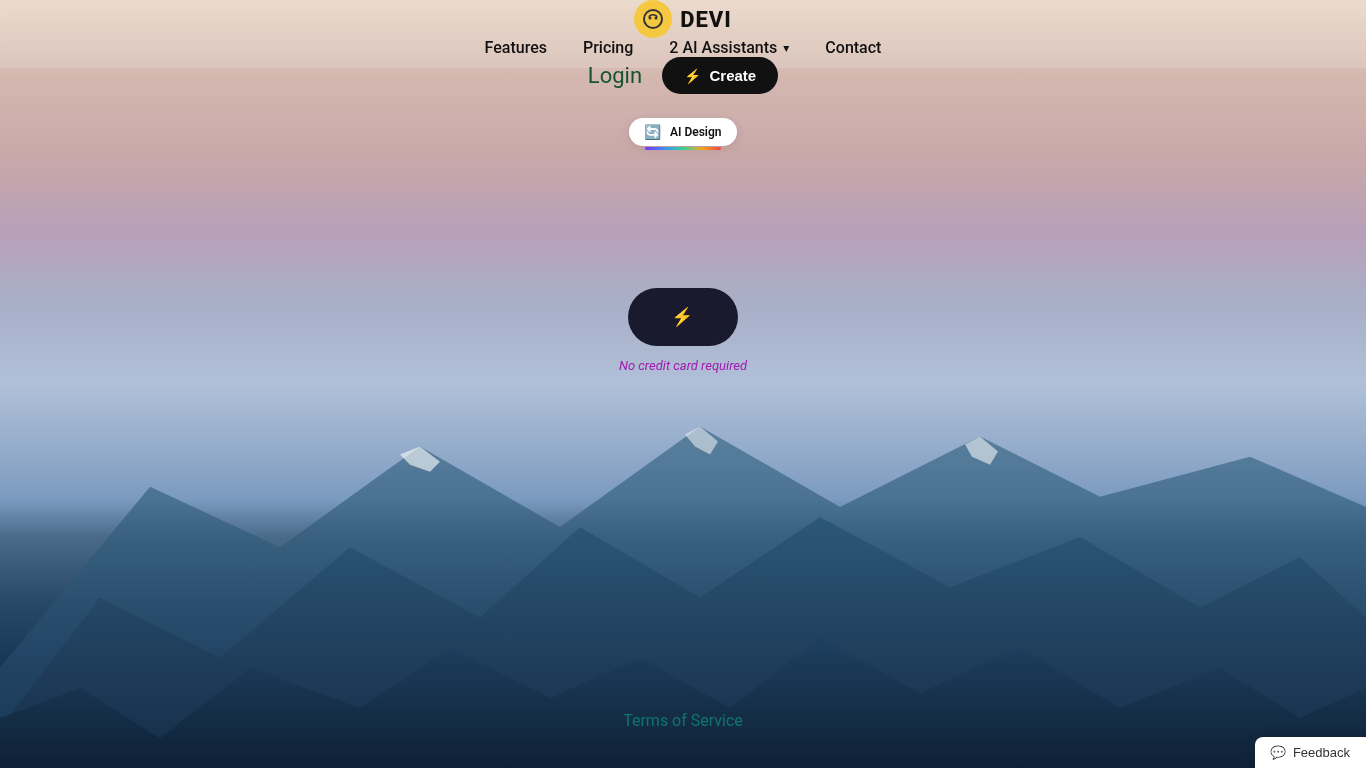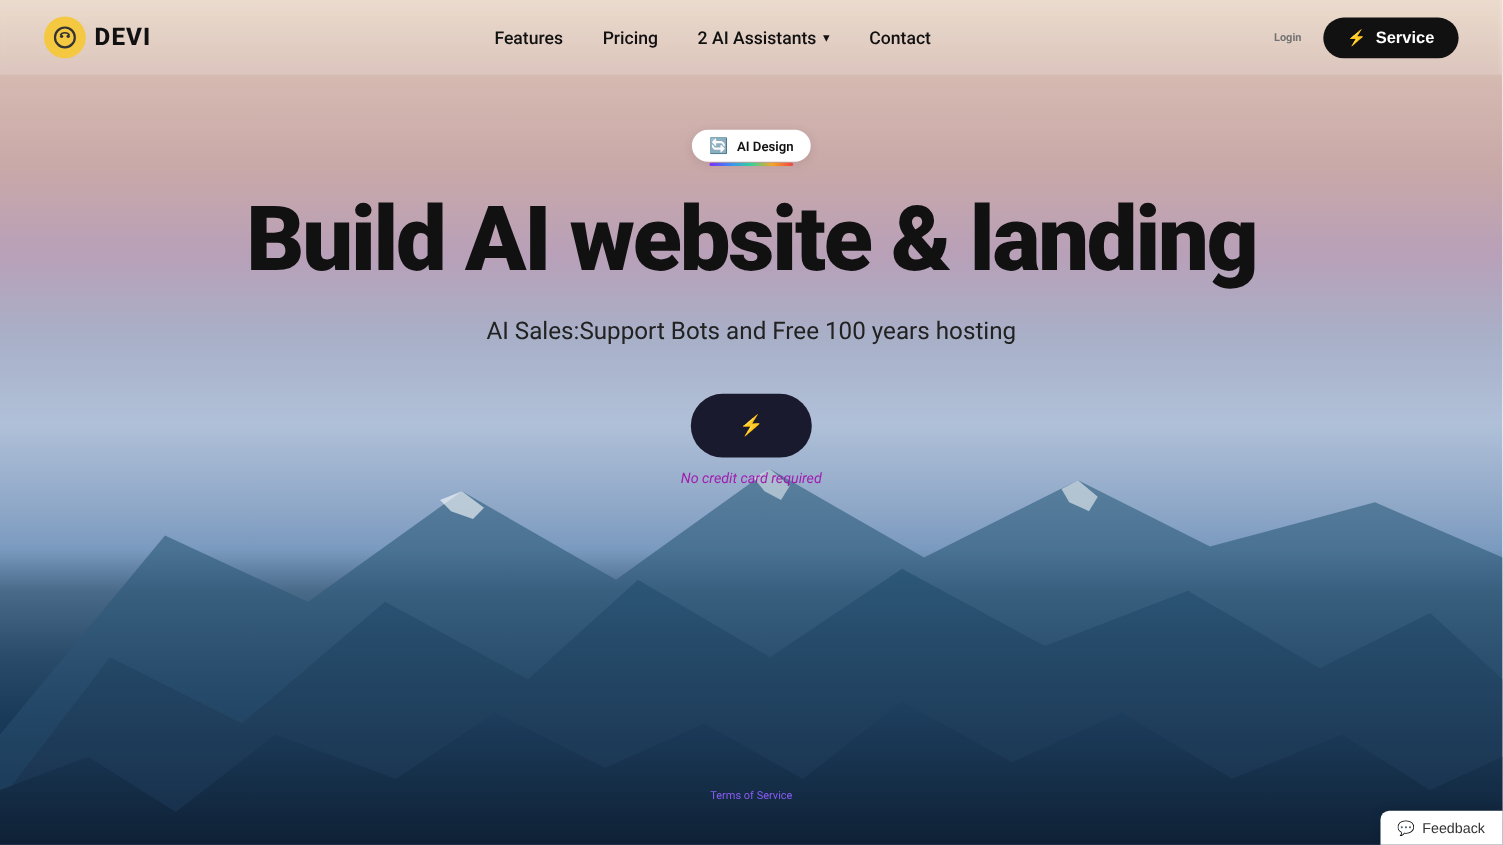--- a/index.html
+++ b/index.html
@@ -52,20 +52,21 @@
     .navbar {
       position: relative;
       z-index: 10;
       display: flex;
       align-items: center;
       justify-content: space-between;
       padding: 0 40px;
       height: 68px;
       background: rgba(255,255,255,0.15);
       backdrop-filter: blur(2px);
+      flex-direction: column;
     }
 
     .nav-logo {
       display: flex;
       align-items: center;
       gap: 8px;
       text-decoration: none;
     }
 
     .logo-icon {
@@ -111,23 +112,23 @@
     }
 
     .nav-actions {
       display: flex;
       align-items: center;
       gap: 20px;
     }
 
     .nav-login {
       text-decoration: none;
-      color: #737373;
-      font-size: 10px;
-      font-weight: 700;
+      color: #14532d;
+      font-size: 22px;
+      font-weight: 400;
     }
 
     .nav-create-btn {
       background: #111;
       color: #fff;
       border: none;
       border-radius: 50px;
       padding: 10px 22px;
       font-size: 15px;
       font-weight: 600;
@@ -235,22 +236,22 @@
     
     .terms-bar {
       position: absolute;
       bottom: 38px;
       left: 50%;
       transform: translateX(-50%);
       z-index: 10;
     }
 
     .terms-link {
-      font-size: 10px;
-      color: #8b5cf6;
+      font-size: 16px;
+      color: #0f766e;
       text-decoration: none;
     }
 
     
     .feedback-btn {
       position: fixed;
       bottom: 0;
       right: 0;
       background: white;
       border: none;
@@ -329,37 +330,36 @@
         <span class="chevron">▾</span>
       </a>
     </li>
     <li><a href="#">Contact</a></li>
   </ul>
 
   <div class="nav-actions">
     <a href="#" class="nav-login">Login</a>
     <button class="nav-create-btn">
       <span class="bolt">⚡</span>
-      <span>Service</span>
+      <span>Create</span>
     </button>
   </div>
 </nav>
 
 <div class="hero-content">
 
   <div class="ai-badge">
     <span class="ai-badge-icon">🔄</span>
     <span class="ai-badge-text">AI Design</span>
   </div>
 
   <h1 class="hero-heading">
-    <span>Build AI website &amp; landing</span><br>
+    <br>
   </h1>
 
-  <p class="hero-subheading">AI Sales:Support Bots and Free 100 years hosting</p>
 
   <button class="cta-button">
     <span class="bolt">⚡</span>
   </button>
 
   <p class="no-cc-text">No credit card required</p>
 </div>
 
 <div class="terms-bar">
   <a href="#" class="terms-link">Terms of Service</a>

